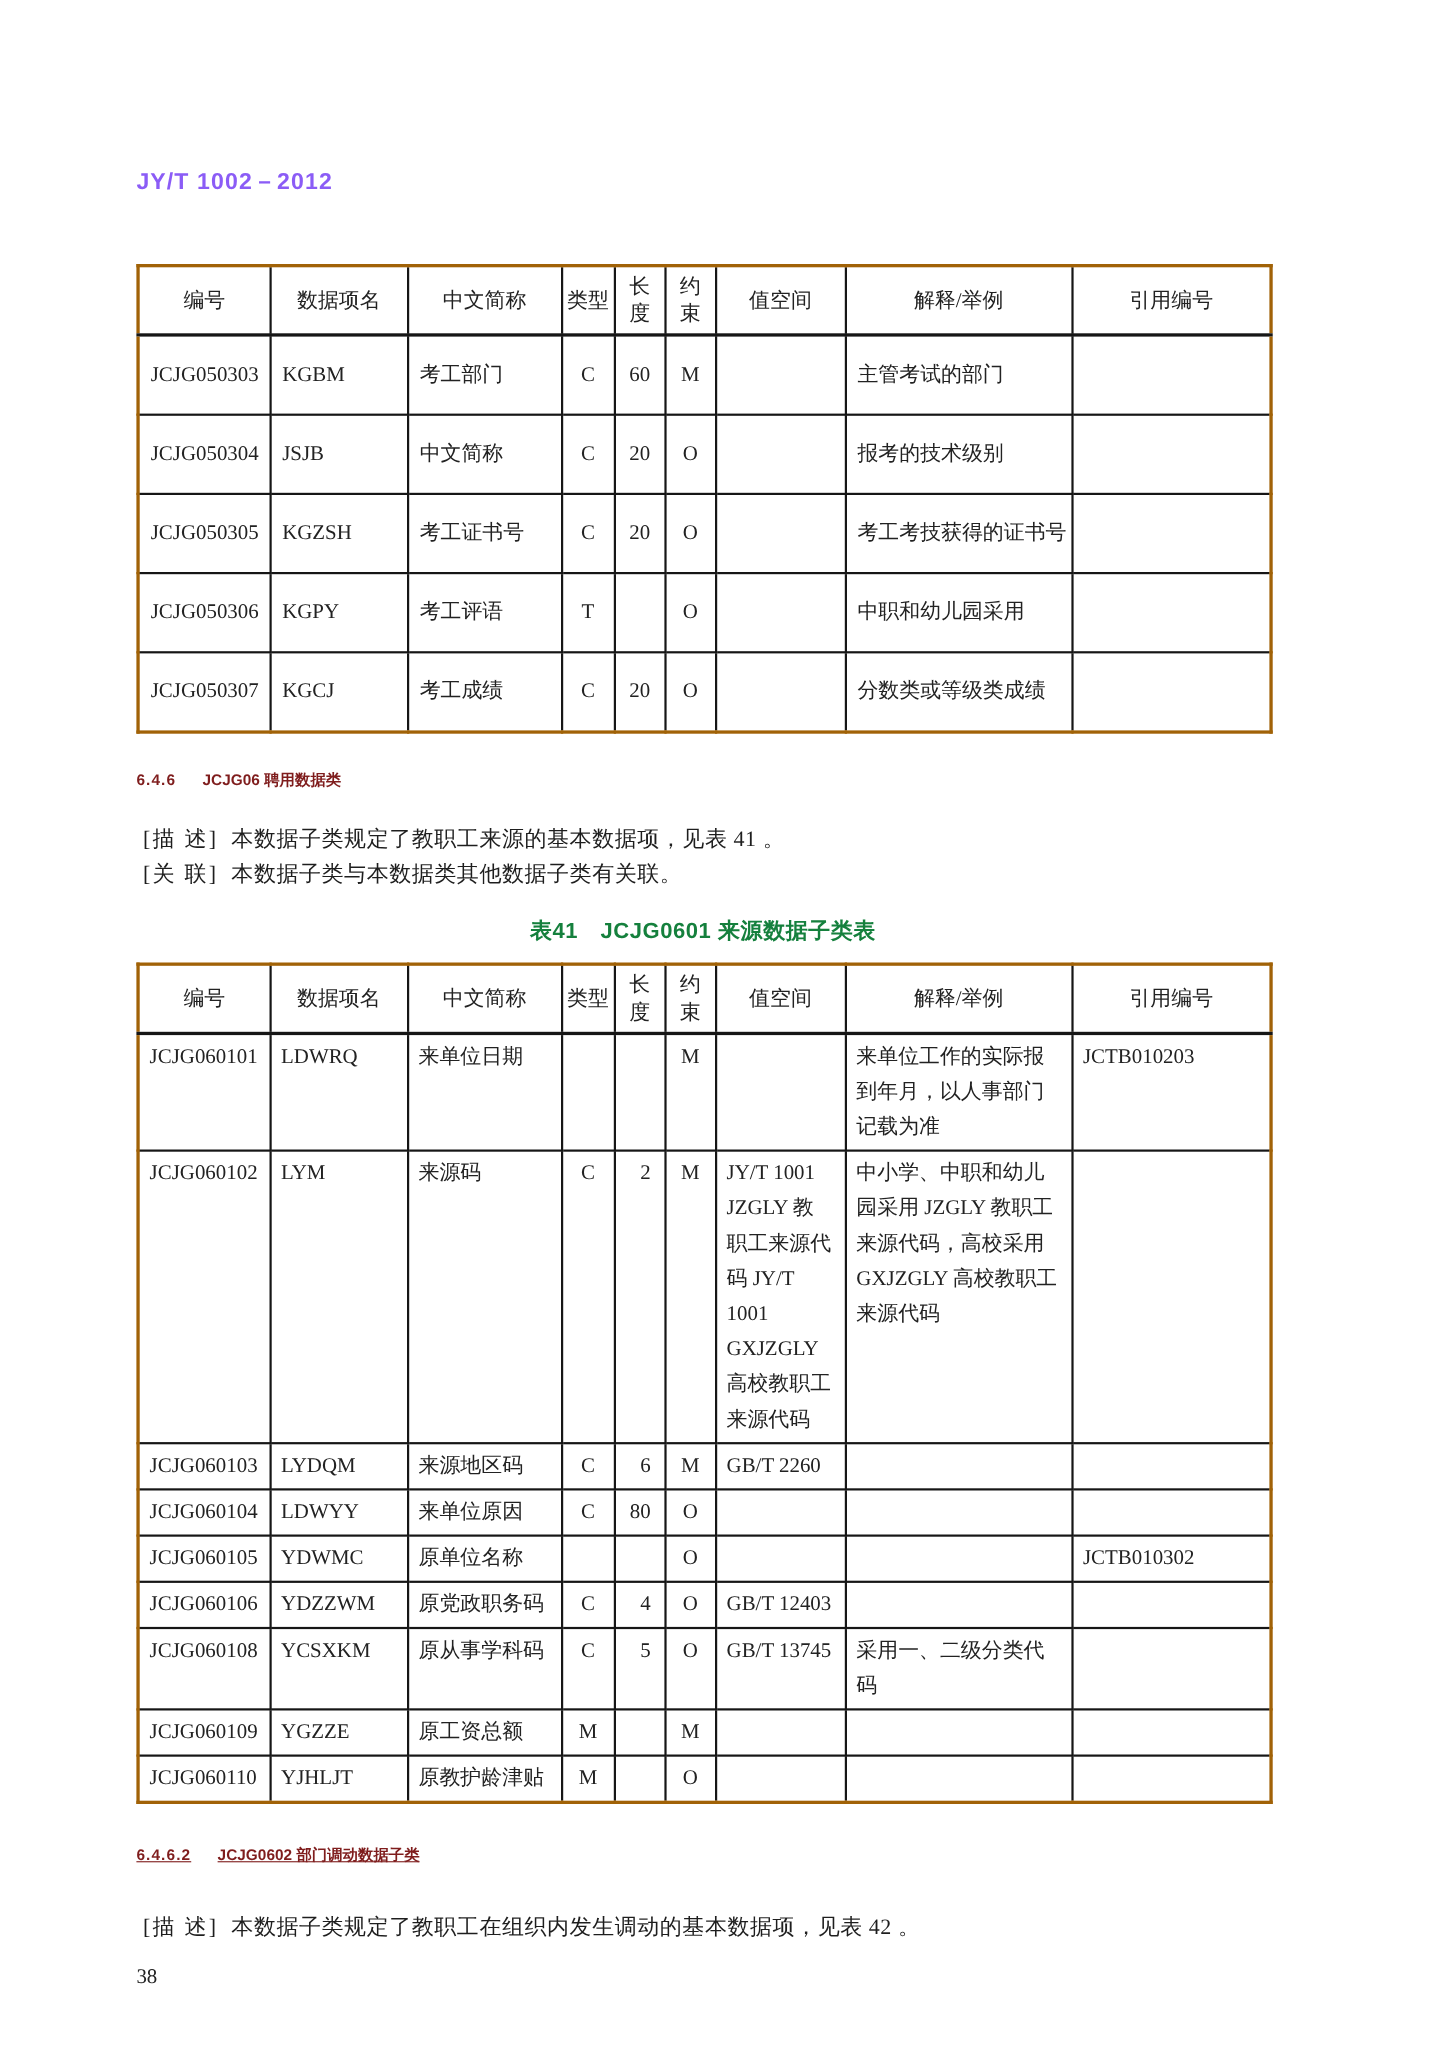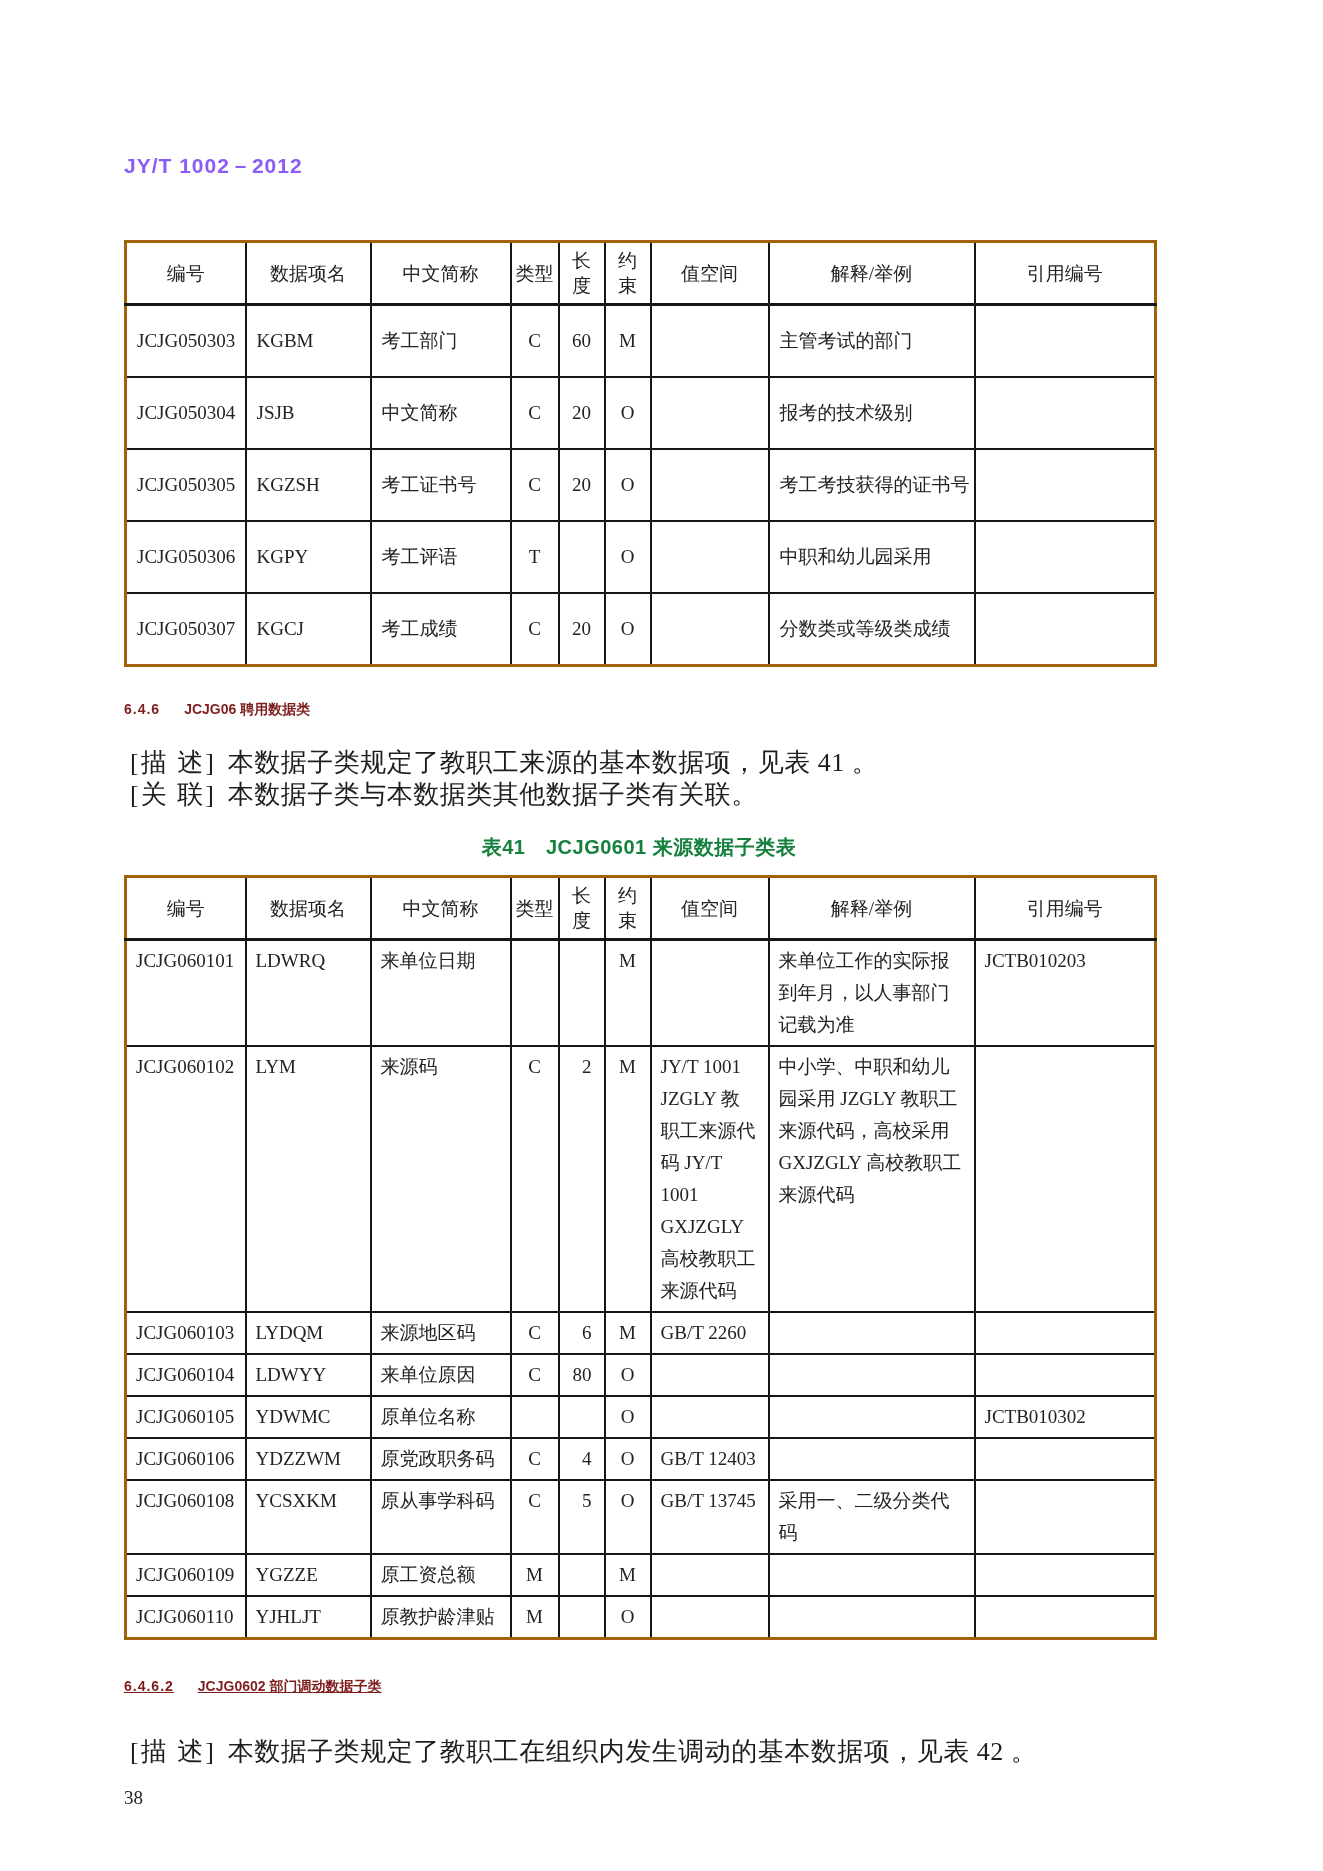--- a/index.html
+++ b/index.html
@@ -46,21 +46,21 @@
   .heading{
     font-family:"Liberation Sans","DejaVu Sans",sans-serif;
     font-weight:bold;font-size:14px;line-height:28px;color:#7f1d1d;
   }
   .heading .h-num{margin-right:24px;letter-spacing:1px;}
   .h646{margin-top:28px;}
   .h6461{margin-top:24px;}
   .h6462{margin-top:32px;text-decoration:underline;}
 
   .para{
-    font-size:26px;line-height:32px;color:#1e1e1e;
+    font-size:20px;line-height:32px;color:#1e1e1e;
     margin-left:6px;letter-spacing:0.5px;
   }
   .para .p-tag{margin-right:12px;letter-spacing:2px;}
   .p1{margin-top:24px;}
   .p3{margin-top:36px;}
 
   .table-caption{
     font-family:"Liberation Sans","DejaVu Sans",sans-serif;
     font-weight:bold;font-size:20px;line-height:28px;text-align:center;
     margin-top:22px;color:#15803d;letter-spacing:0.5px;

